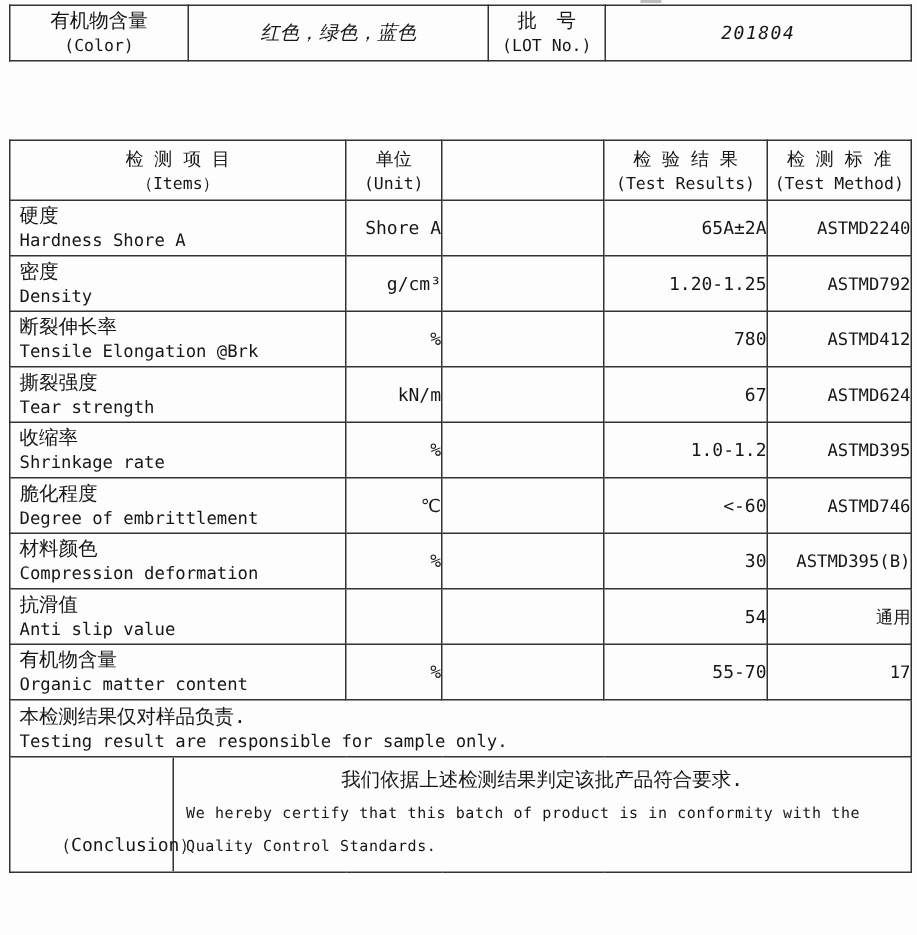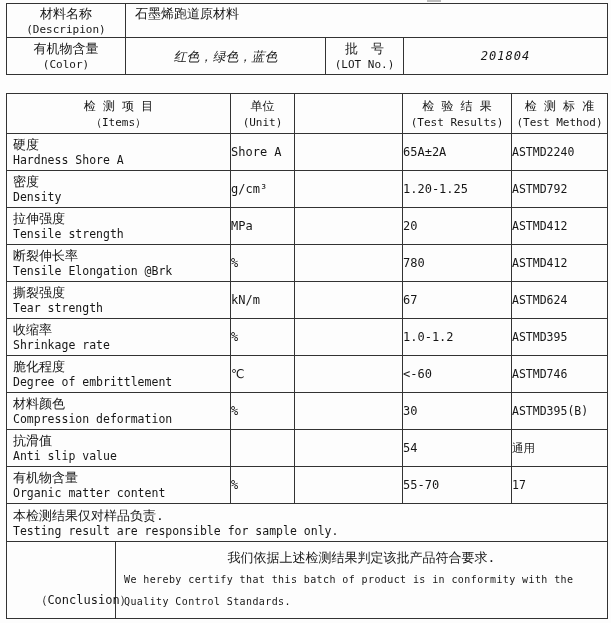--- a/index.html
+++ b/index.html
@@ -29,21 +29,21 @@
   .num { font-size: 12px; letter-spacing: 1px; }
 
   
   .main-table { top: 93px; width: 601px; }
   .main-table tr.head { height: 40px; }
   .main-table tr.data { height: 37px; }
   .head td { text-align: center; vertical-align: middle; }
   .head .zh { font-size: 12px; }
   .item-cell { vertical-align: middle; text-align: left; padding: 1px 4px 1px 6px; }
   .item-cell .en { font-size: 11.5px; }
-  .c { text-align: left; vertical-align: middle; font-size: 12px; }
+  .c { text-align: right; vertical-align: middle; font-size: 12px; }
   .c.method { font-size: 11.5px; }
 
   
   .note-row { height: 38px; }
   .note-cell { vertical-align: middle; text-align: left; padding: 1px 4px 1px 6px; }
   .note-cell .en { font-size: 11.5px; }
 
   
   .conclusion-row { height: 76px; }
   .nopad { padding: 0; vertical-align: top; }
@@ -68,27 +68,20 @@
   <div class="artifact"></div>
 
   <table class="top-table">
     <colgroup>
       <col style="width:119px">
         <col style="width:200px">
         <col style="width:78px">
         <col style="width:204px">
     </colgroup>
     <tbody>
-        <tr class="r1">
-      <td class="lbl">
-        <div class="zh">材料名称</div>
-        <div class="en">(Descripion)</div>
-      </td>
-      <td class="val-topleft zh" colspan="3">石墨烯跑道原材料</td>
-    </tr>
     <tr class="r2">
       <td class="lbl">
         <div class="zh">有机物含量</div>
         <div class="en">(Color)</div>
       </td>
       <td class="val-center zh">红色，绿色，蓝色</td>
       <td class="lbl">
         <div class="zh">批　号</div>
         <div class="en">(LOT No.)</div>
       </td>
@@ -141,30 +134,20 @@
       <td class="item-cell">
         <div class="zh">密度</div>
         <div class="en">Density</div>
       </td>
       <td class="c">g/cm³</td>
       <td class="c"></td>
       <td class="c">1.20-1.25</td>
       <td class="c method">ASTMD792</td>
     </tr>
 
-    <tr class="data">
-      <td class="item-cell">
-        <div class="zh">拉伸强度</div>
-        <div class="en">Tensile strength</div>
-      </td>
-      <td class="c">MPa</td>
-      <td class="c"></td>
-      <td class="c">20</td>
-      <td class="c method">ASTMD412</td>
-    </tr>
 
     <tr class="data">
       <td class="item-cell">
         <div class="zh">断裂伸长率</div>
         <div class="en">Tensile Elongation @Brk</div>
       </td>
       <td class="c">%</td>
       <td class="c"></td>
       <td class="c">780</td>
       <td class="c method">ASTMD412</td>

